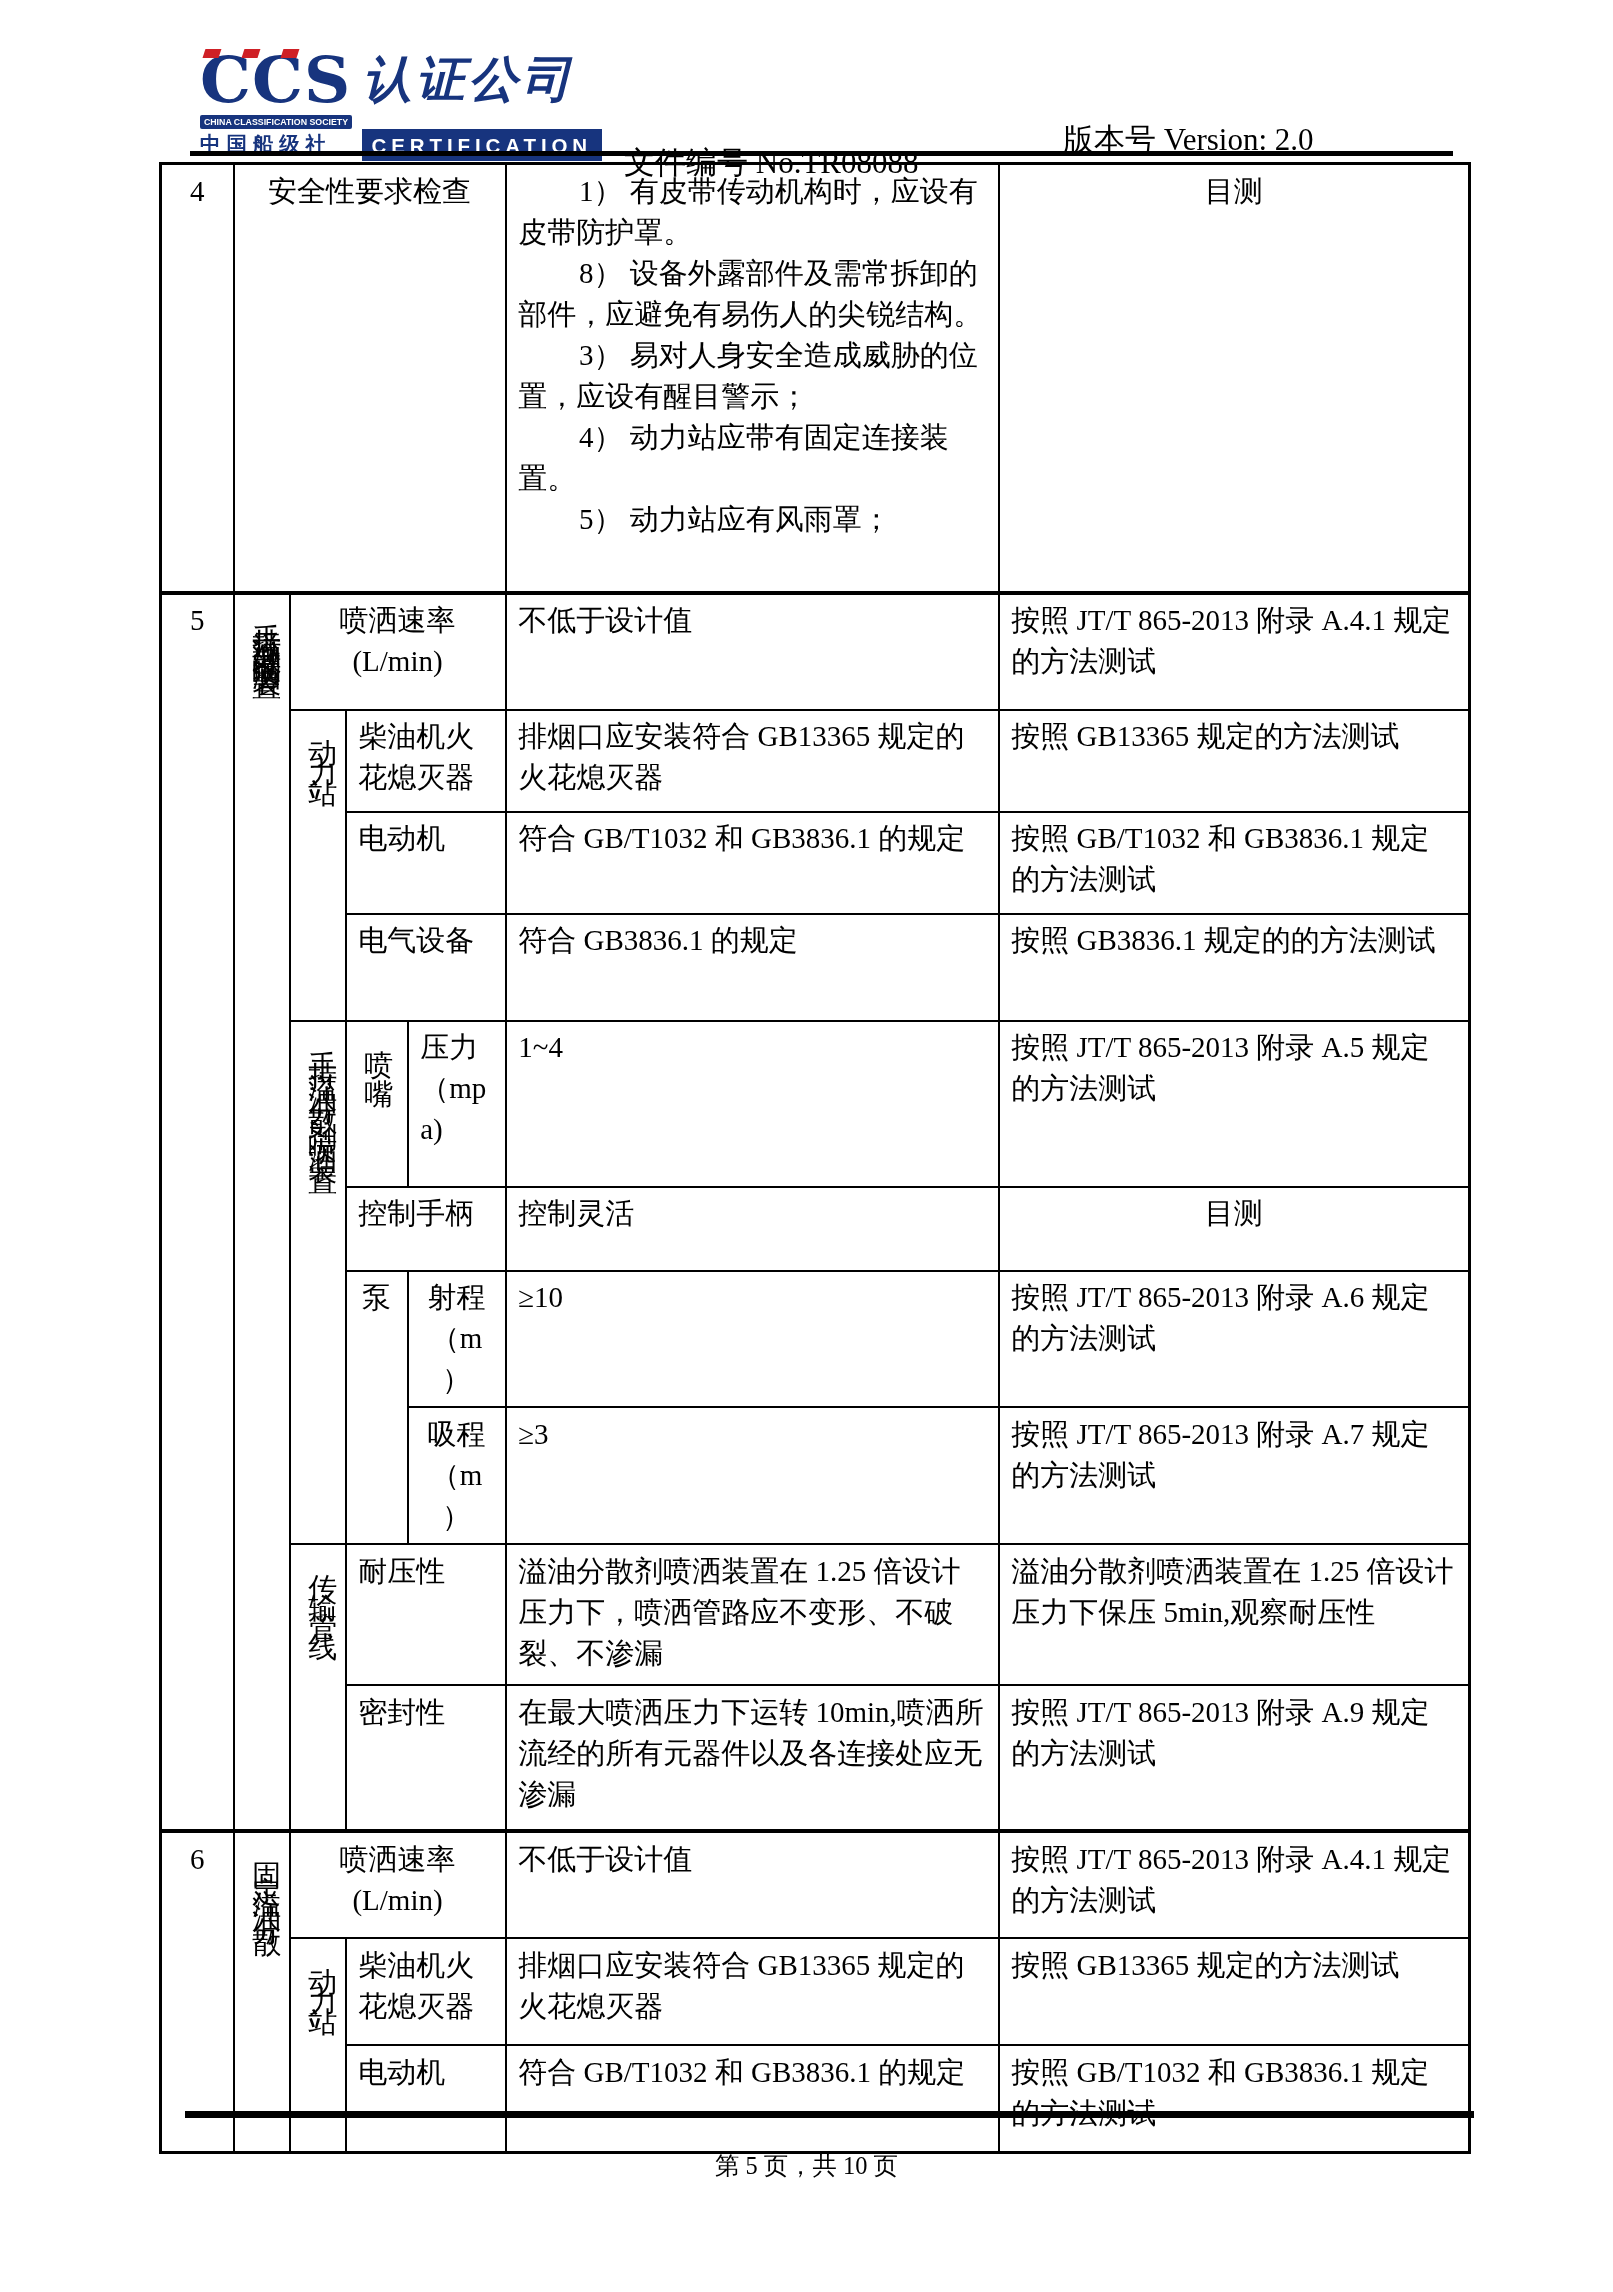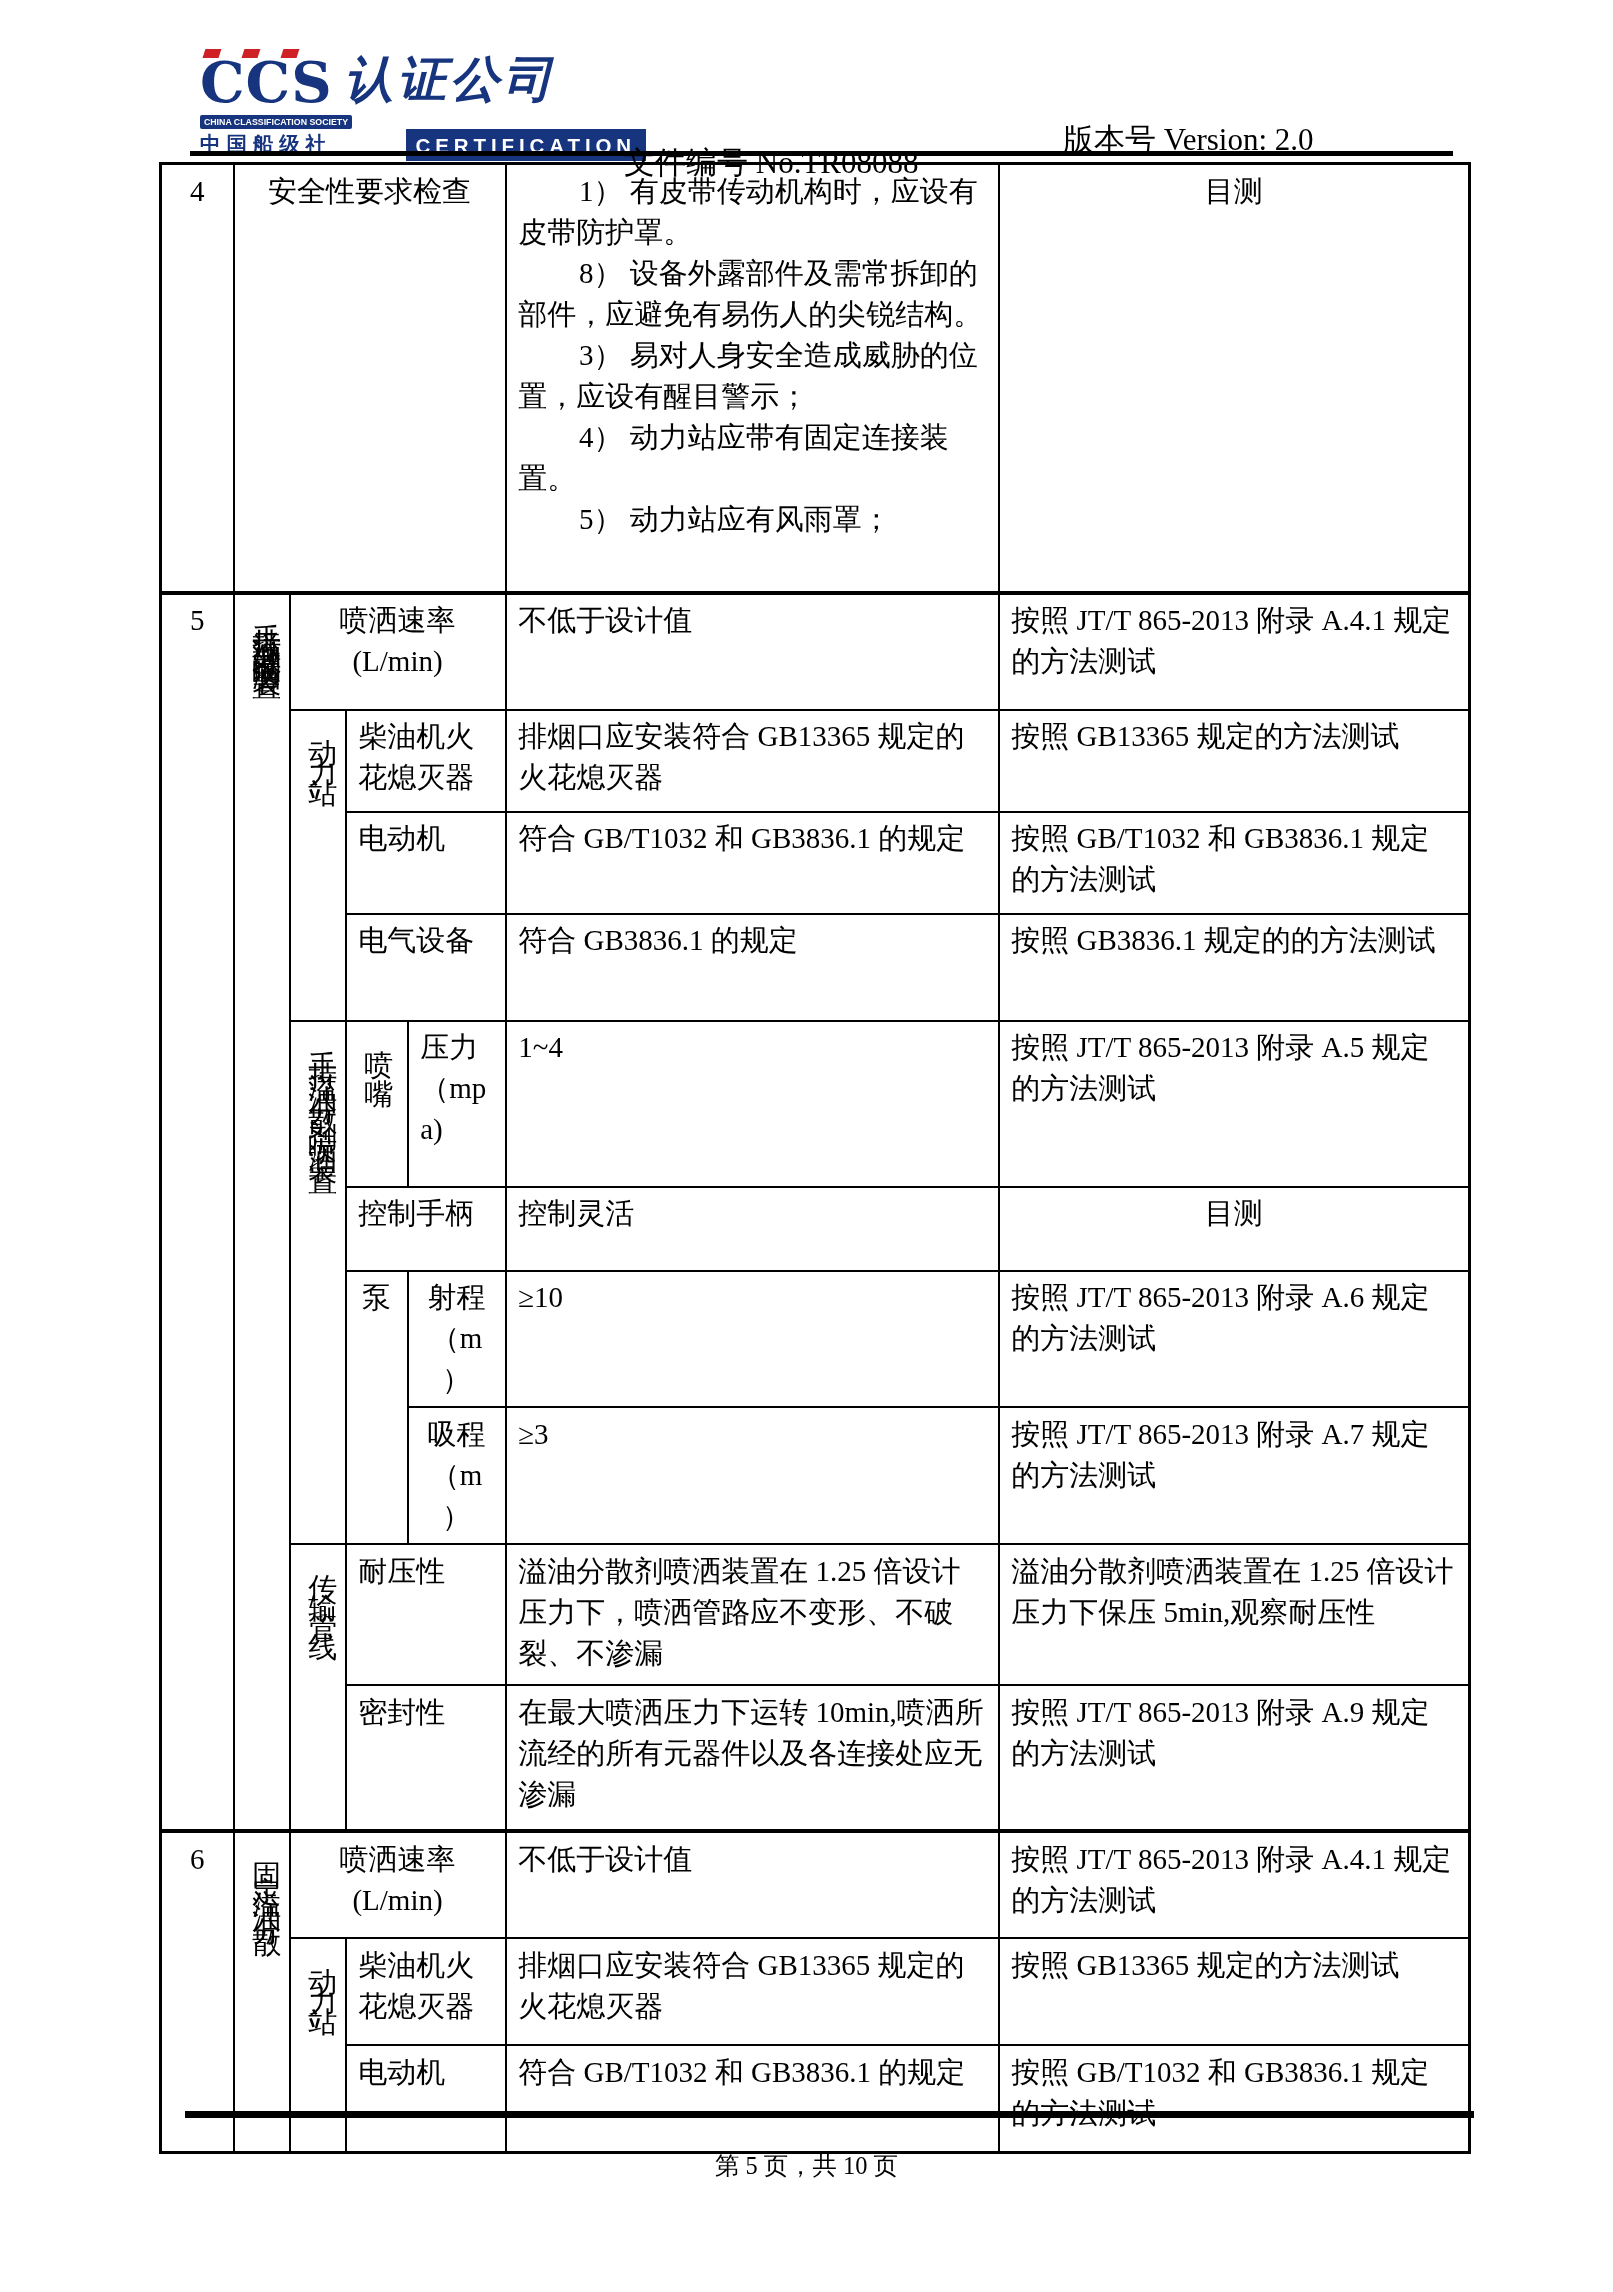--- a/index.html
+++ b/index.html
@@ -2,26 +2,26 @@
 <html><head>
 <meta charset="utf-8">
 <style>
   html,body{margin:0;padding:0;background:#e8e8e8;}
   .page{position:relative;width:1613px;height:2293px;background:#ffffff;
         font-family:"Liberation Serif",serif;color:#000;overflow:hidden;}
 
   
   .logo{position:absolute;left:200px;top:47px;width:351px;}
   .logo-top{position:relative;white-space:nowrap;}
-  .ccs{font-family:"DejaVu Serif",serif;font-weight:bold;font-size:56px;line-height:60px;
+  .ccs{font-family:"DejaVu Serif",serif;font-weight:bold;font-size:64px;line-height:60px;
        color:#17347e;letter-spacing:1px;}
   .logo-cn{font-size:49px;font-weight:bold;color:#17347e;margin-left:11.7px;vertical-align:5.9px;letter-spacing:3.9px;font-style:italic;}
   .acc{position:absolute;width:15.6px;height:8.8px;background:#cf2026;transform:skewX(-18deg);}
   .a1{left:3.9px;top:2px;} .a2{left:43px;top:2px;} .a3{left:82px;top:2px;}
-  .logo-bottom{display:flex;align-items:flex-start;margin-top:2px;gap:44px;}
+  .logo-bottom{display:flex;align-items:flex-start;margin-top:2px;}
   .soc-en{background:#17347e;color:#fff;font-family:"Liberation Sans",sans-serif;
           font-size:8.8px;font-weight:bold;padding:2px 3.9px;border-radius:2px;white-space:nowrap;}
   .soc-cn{color:#17347e;font-weight:bold;font-size:20.5px;letter-spacing:5.9px;white-space:nowrap;margin-top:1px;}
   .cert-bar{background:#17347e;color:#fff;font-family:"Liberation Sans",sans-serif;
             font-weight:bold;font-size:20.5px;letter-spacing:4.9px;padding:4.9px 9.8px 3.9px 9.8px;
             margin-left:9.8px;margin-top:13.7px;white-space:nowrap;text-align:right;}
 
   
   .hdr-doc{position:absolute;left:624px;top:113px;font-size:31px;white-space:nowrap;margin-top:29px;}
   .hdr-ver{position:absolute;left:1063px;top:119px;font-size:31px;white-space:nowrap;}

